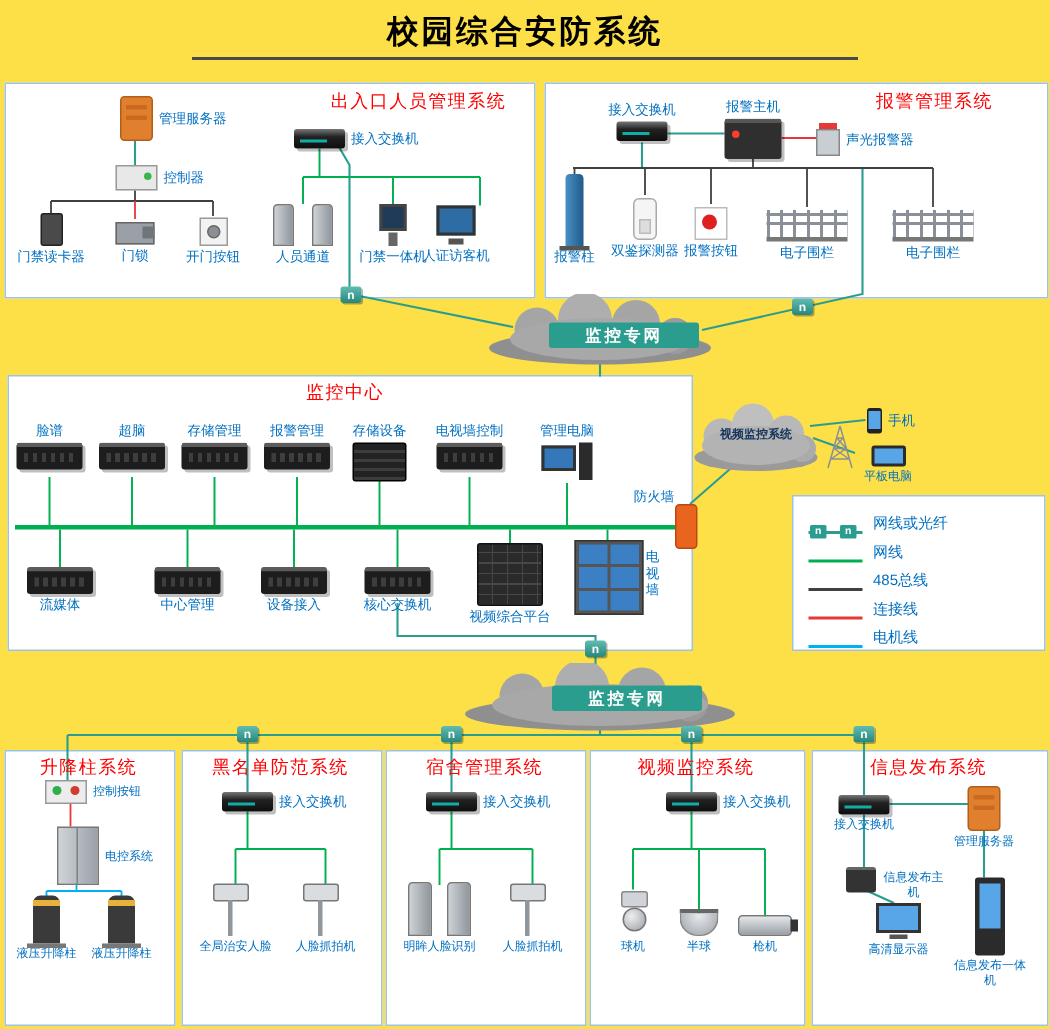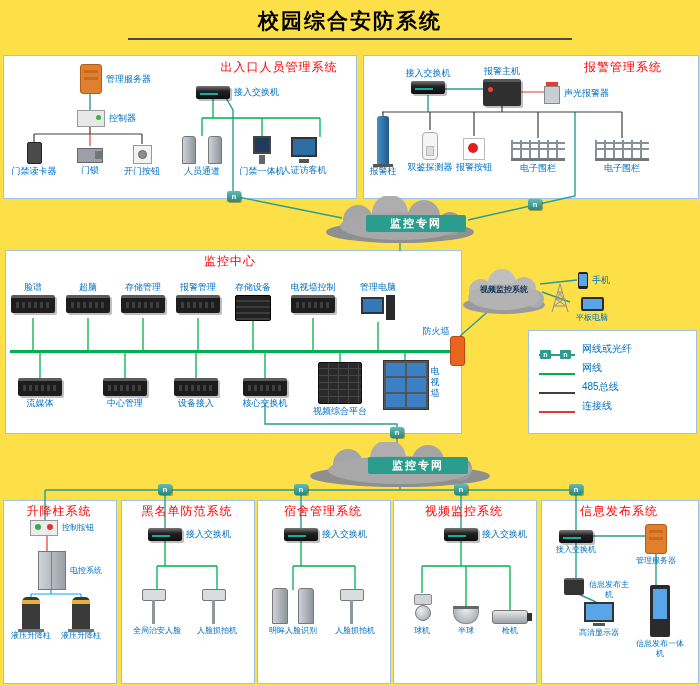--- a/index.html
+++ b/index.html
@@ -123,20 +123,24 @@
       <span class="leglbl">网线</span>
     </div>
     <div class="legend-row">
       <span class="legsample" style="border-top-color: rgb(64, 64, 64);"></span>
       <span class="leglbl">485总线</span>
     </div>
     <div class="legend-row">
       <span class="legsample" style="border-top-color: rgb(229, 57, 53);"></span>
       <span class="leglbl">连接线</span>
     </div>
+    <div class="legend-row">
+      <span class="legsample" style="border-top-color: rgb(0, 176, 240);"></span>
+      <span class="leglbl">电机线</span>
+    </div>
   </div>
   <div class="box" style="left:3px;top:500px;width:112px;height:182px"></div>
   <div class="box" style="left:121px;top:500px;width:132px;height:182px"></div>
   <div class="box" style="left:257px;top:500px;width:132px;height:182px"></div>
   <div class="box" style="left:393px;top:500px;width:142px;height:182px"></div>
   <div class="box" style="left:541px;top:500px;width:156px;height:182px"></div>
 
   <svg width="700" height="686" style="position:absolute;left:0;top:0;z-index:1">
     <path fill="none" stroke="#2a9d8f" stroke-width="1.4" d="M90,93 V110 M226,98 L233,110 L233,196 L342,218 M428,95 V112 M445,89 H483 M575,112 V196 L468,220 M400,240 V251 M265,402 V424 H397 V446 M460,336 L492,308 M540,284 L577,280 M542,292 L570,302 M400,482 V490 M45,490 H576 M45,490 V520 M165,490 V528 M301,490 V528 M461,490 V528 M576,490 V530 M576,543 V578 M593,536 H646 M656,552 V585 M576,593 L596,602"></path>
     <path fill="none" stroke="#00b050" stroke-width="1.3" d="M213,99 V118 M202,118 H320 M202,118 V136 M262,118 V136 M320,118 V137 M33,318 V351 M88,318 V351 M143,318 V351 M198,318 V351 M253,320 V351 M313,318 V351 M378,322 V351 M40,353 V378 M125,353 V378 M196,353 V378 M265,353 V378 M340,353 V364 M405,353 V360 M165,541 V566 M157,566 H217 M157,566 V594 M217,566 V594 M301,541 V566 M293,566 H355 M293,566 V590 M355,566 V594 M461,541 V566 M422,566 H510 M422,566 V593 M466,566 V609 M510,566 V611"></path>

